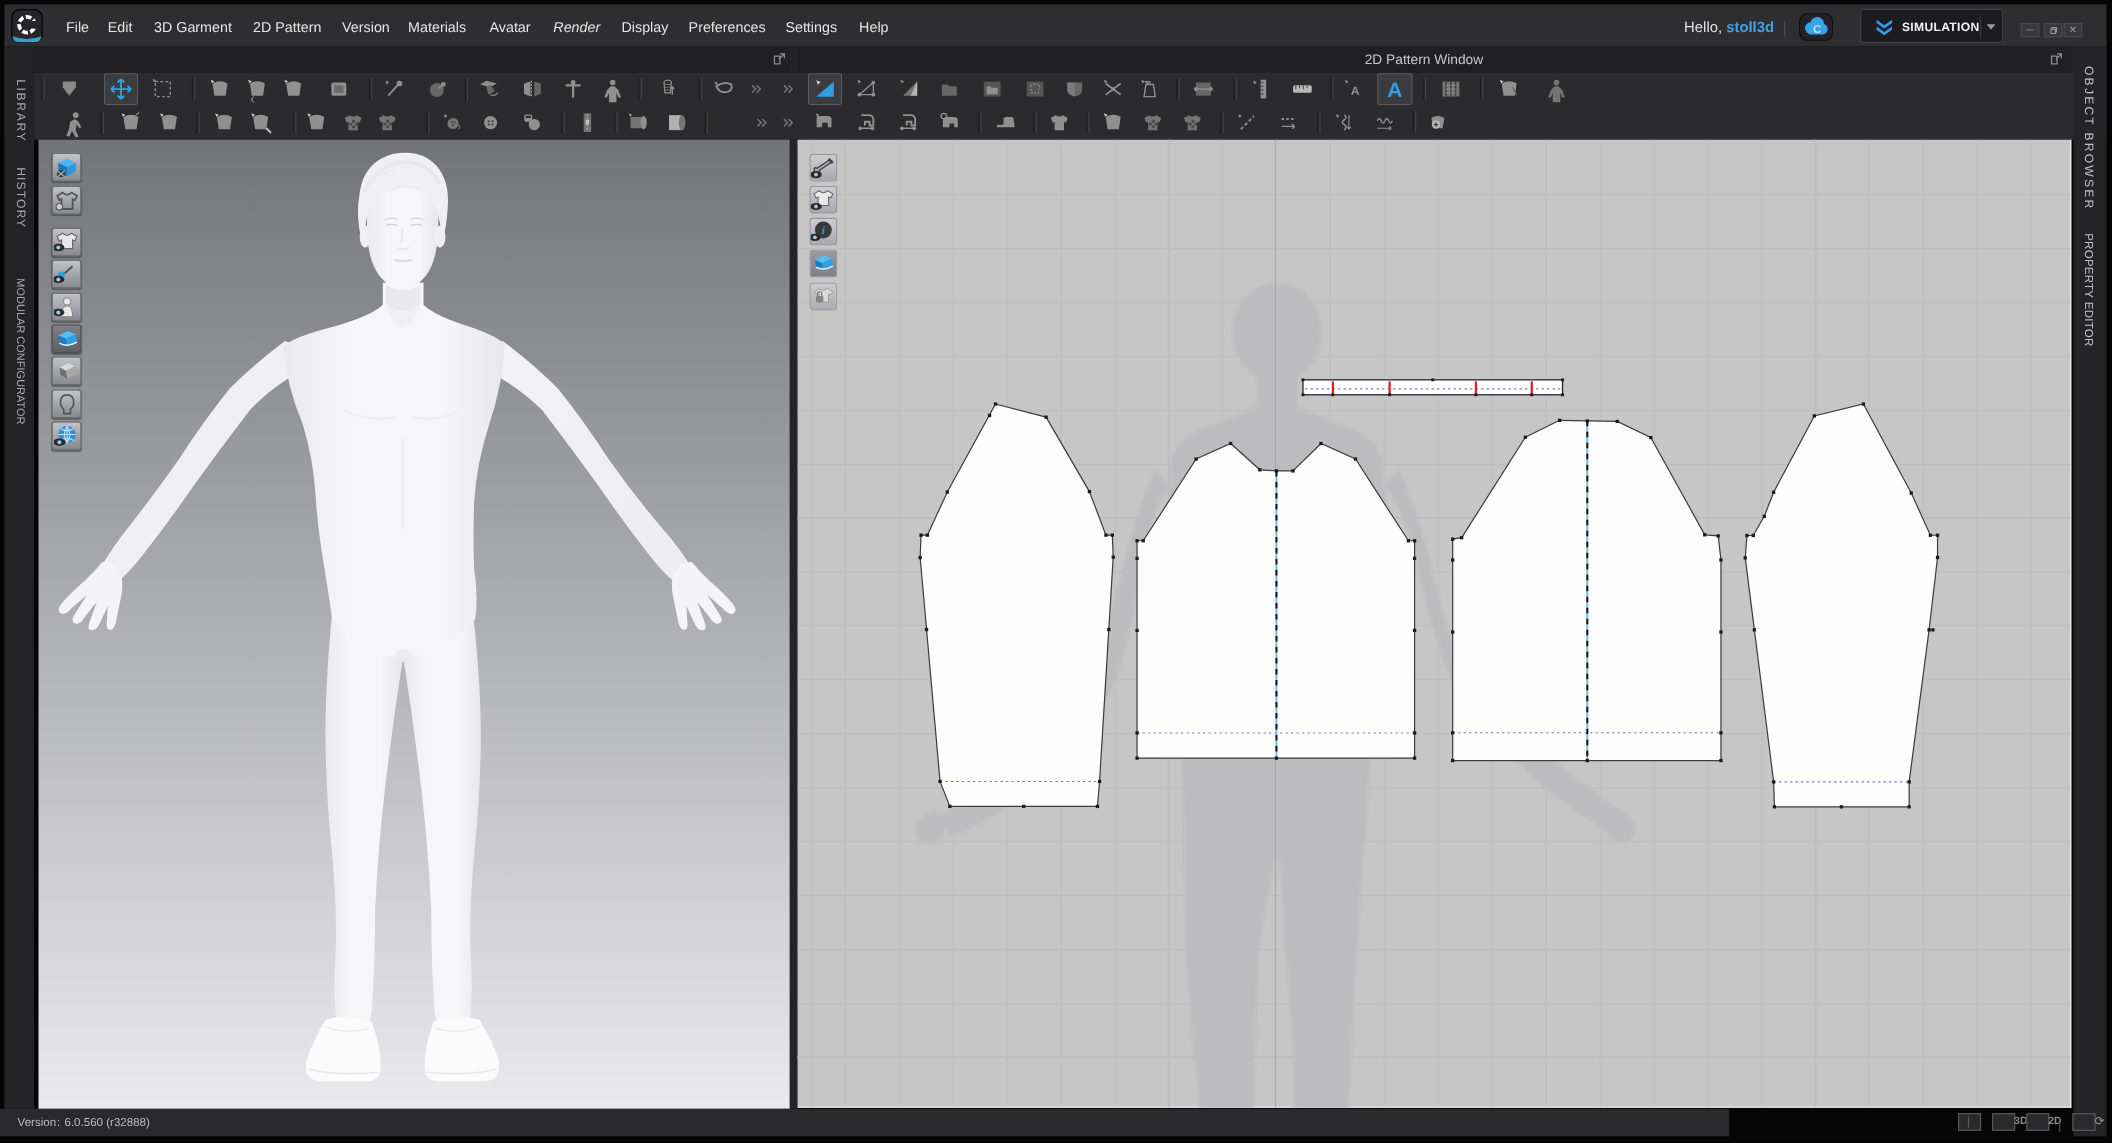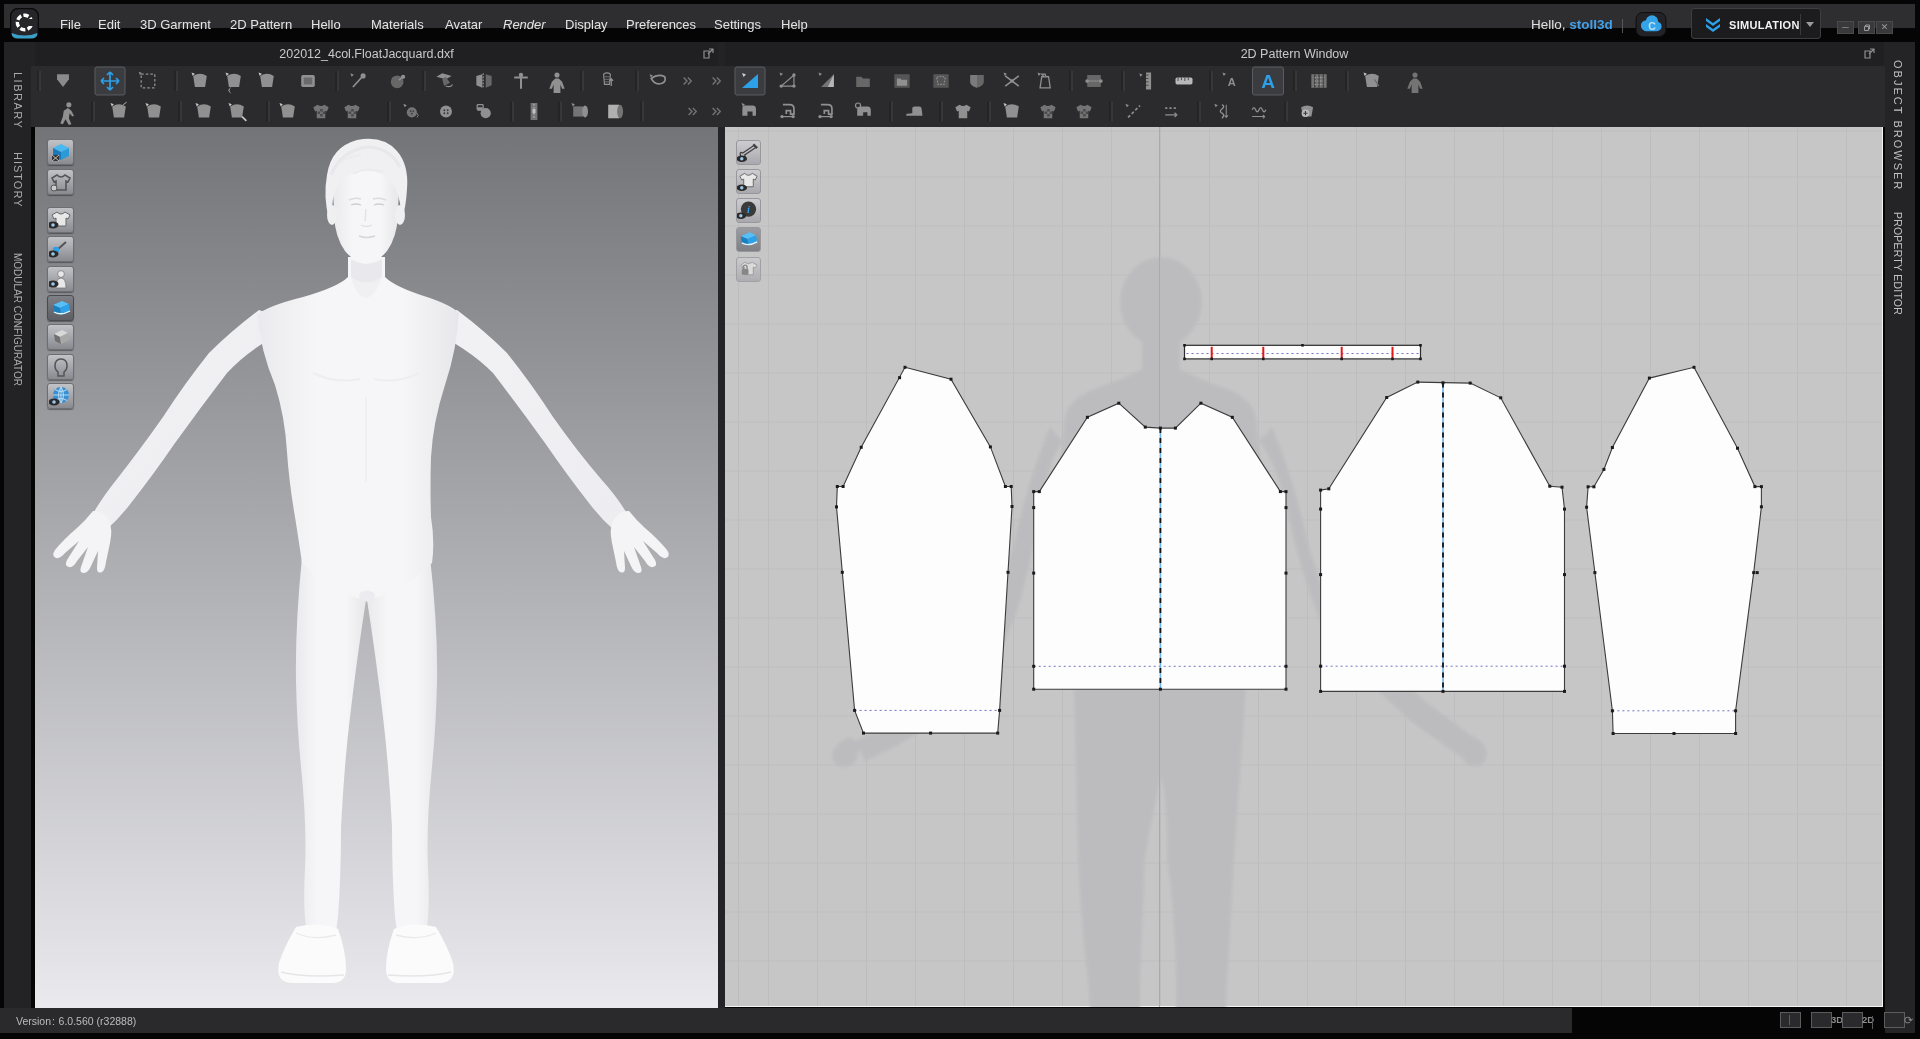--- a/index.html
+++ b/index.html
@@ -1,19 +1,19 @@
 <!DOCTYPE html>
 <html><head>
 <meta charset="utf-8">
 <style>
 * { margin:0; padding:0; box-sizing:border-box; }
 html,body { width:1920px; height:1039px; overflow:hidden; background:#000; font-family:"Liberation Sans",sans-serif; }
 #app { position:absolute; left:0; top:0; width:1920px; height:1039px; background:#050505; }
 
-#menubar { position:absolute; left:4px; top:4px; width:1911px; height:24px; background:#2e2e30; }
+#menubar { position:absolute; left:4px; top:4px; width:1911px; height:38px; background:#2e2e30; }
 .menuitem { position:absolute; top:13px; font-size:13px; color:#e4e4e4; }
 #logo { position:absolute; left:6px; top:4px; width:29px; height:31px; }
 
 #hello { position:absolute; top:13px; left:1527px; font-size:13.5px; color:#e0e0e0; }
 #hello b { color:#41a0e8; font-weight:bold;margin-top:28px; }
 #cloudbtn { position:absolute; left:1631px; top:8px; width:32px; height:26px; }
 #simbtn { position:absolute; left:1687px; top:4px; width:130px; height:31px; background:#1c1c1f; border:1px solid #3e3e42; border-radius:3px; }
 #simbtn .txt { position:absolute; left:37px; top:10px; font-size:11px; font-weight:bold; color:#f2f2f2; letter-spacing:0.3px;}
 #simbtn .arr { position:absolute; right:6px; top:13px; width:0; height:0; border-left:4.5px solid transparent; border-right:4.5px solid transparent; border-top:5.5px solid #9a9a9a; }
 .winbtn { position:absolute; top:17px; width:17px; height:13px; background:#39393b; border:1px solid #4a4a4c; color:#9a9a9a; font-size:9px; text-align:center; line-height:11px; }
@@ -62,21 +62,21 @@
     <svg id="logo" viewBox="0 0 29 31">
       <rect x="0.5" y="0.5" width="28" height="30" rx="8" fill="#26262a" stroke="#0a0a0a" stroke-width="1.5"></rect>
       <path d="M1.5 25 Q14.5 30 27.5 25 L27.5 25.5 Q27 30.5 21 30.5 L8 30.5 Q2 30.5 1.5 25.5 Z" fill="#3b9fc8"></path>
       <circle cx="14.5" cy="14.5" r="7.2" fill="none" stroke="#ffffff" stroke-width="3.4" stroke-dasharray="5.2 2.2" transform="rotate(-35 14.5 14.5)"></circle>
       <rect x="19" y="11" width="6" height="7" fill="#26262a"></rect>
     </svg>
     <span class="menuitem" style="left:56px;">File</span>
     <span class="menuitem" style="left:94px;">Edit</span>
     <span class="menuitem" style="left:136px;">3D Garment</span>
     <span class="menuitem" style="left:226px;">2D Pattern</span>
-    <span class="menuitem" style="left:307px;">Hello</span>
+    <span class="menuitem" style="left:307px;">Version</span>
     <span class="menuitem" style="left:367px;">Materials</span>
     <span class="menuitem" style="left:441px;">Avatar</span>
     <span class="menuitem" style="left:499px;font-style:italic;">Render</span>
     <span class="menuitem" style="left:561px;">Display</span>
     <span class="menuitem" style="left:622px;">Preferences</span>
     <span class="menuitem" style="left:710px;">Settings</span>
     <span class="menuitem" style="left:777px;">Help</span>
     <span id="hello">Hello, <b>stoll3d</b></span>
       <div style="position:absolute;left:1618px;top:15px;width:1px;height:14px;background:#55555a;"></div>
     <svg id="cloudbtn" viewBox="0 0 32 27">
@@ -98,21 +98,20 @@
     </div>
     <div class="winbtn" style="left:1833px;">─</div>
     <div class="winbtn" style="left:1854px;"><svg width="9" height="8" viewBox="0 0 9 8" style="margin-top:2px;">
           <path d="M2.5,2.5 h4 v4 h-4 z M3.5,2.5 v-1.5 h4 v4 h-1.5" fill="none" stroke="#9a9a9a" stroke-width="1"></path>
         </svg></div>
     <div class="winbtn" style="left:1872px;">✕</div>
   </div>
 
   <div id="tabbar">
     <div id="tab-left">
-      <div class="tabtitle">202012_4col.FloatJacquard.dxf</div>
       <svg class="extlink" style="left:668px;" viewBox="0 0 11 11">
           <path d="M1 3 h5 v7 h-5 z M6 1 h4 v4 M10 1 L5 6" fill="none" stroke="#8f8f8f" stroke-width="1.2"></path>
         </svg>
     </div>
     <div id="tab-right">
       <div class="tabtitle">2D Pattern Window</div>
       <svg class="extlink" style="left:1139px;" viewBox="0 0 11 11">
           <path d="M1 3 h5 v7 h-5 z M6 1 h4 v4 M10 1 L5 6" fill="none" stroke="#8f8f8f" stroke-width="1.2"></path>
         </svg>
     </div>

